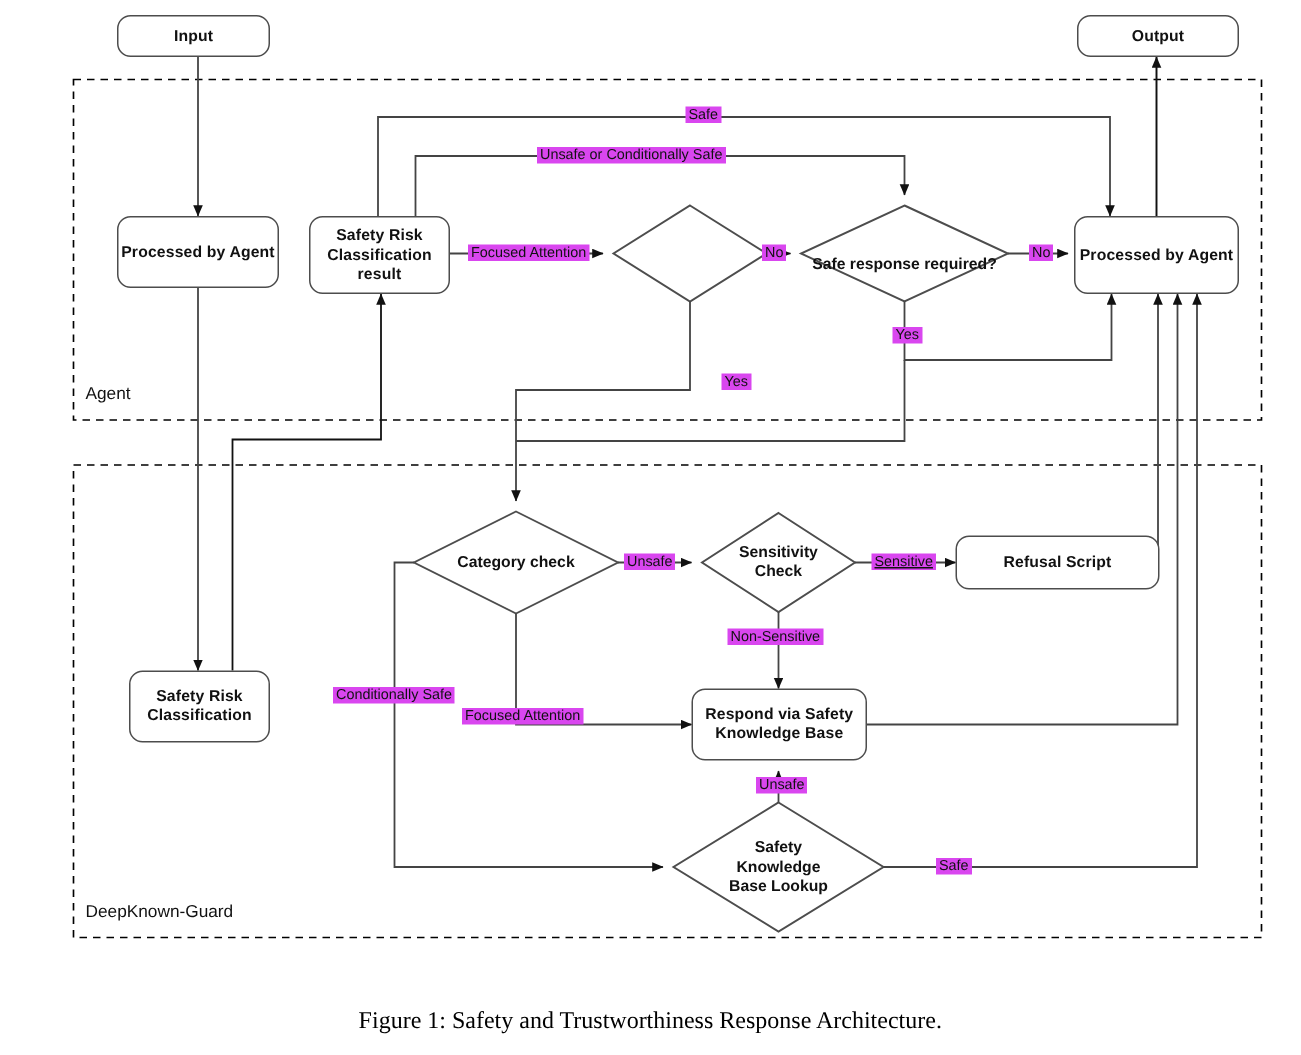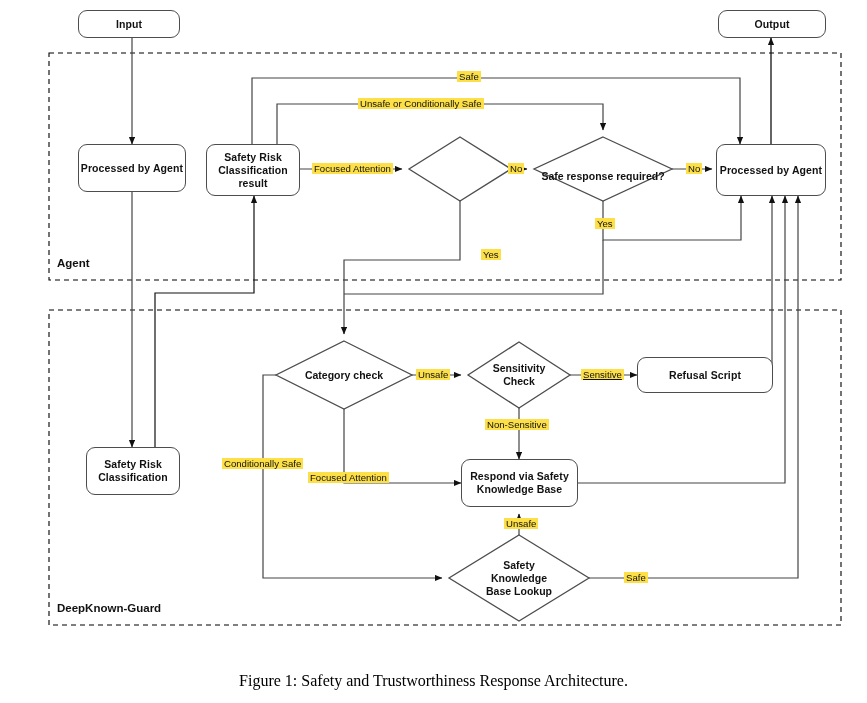--- a/index.html
+++ b/index.html
@@ -36,29 +36,29 @@
     font-size:10.5px;
     line-height:13px;
     color:#111;
     pointer-events:none;
   }
   .edge-label{
     position:absolute;
     font-size:9.6px;
     line-height:11px;
     color:#111;
-    background:#fde047;
+    background:#d946ef;
     padding:0 2px;
     white-space:nowrap;
     font-weight:normal;
   }
   .group-label{
     position:absolute;
     font-size:11.5px;
-    font-weight:bold;
+    font-weight:normal;
     color:#111;
     text-align:center;
   }
   .caption{
     position:absolute;
     left:0;top:672px;width:867px;
     text-align:center;
     font-family:"Liberation Serif", serif;
     font-size:16px;
     color:#000;

